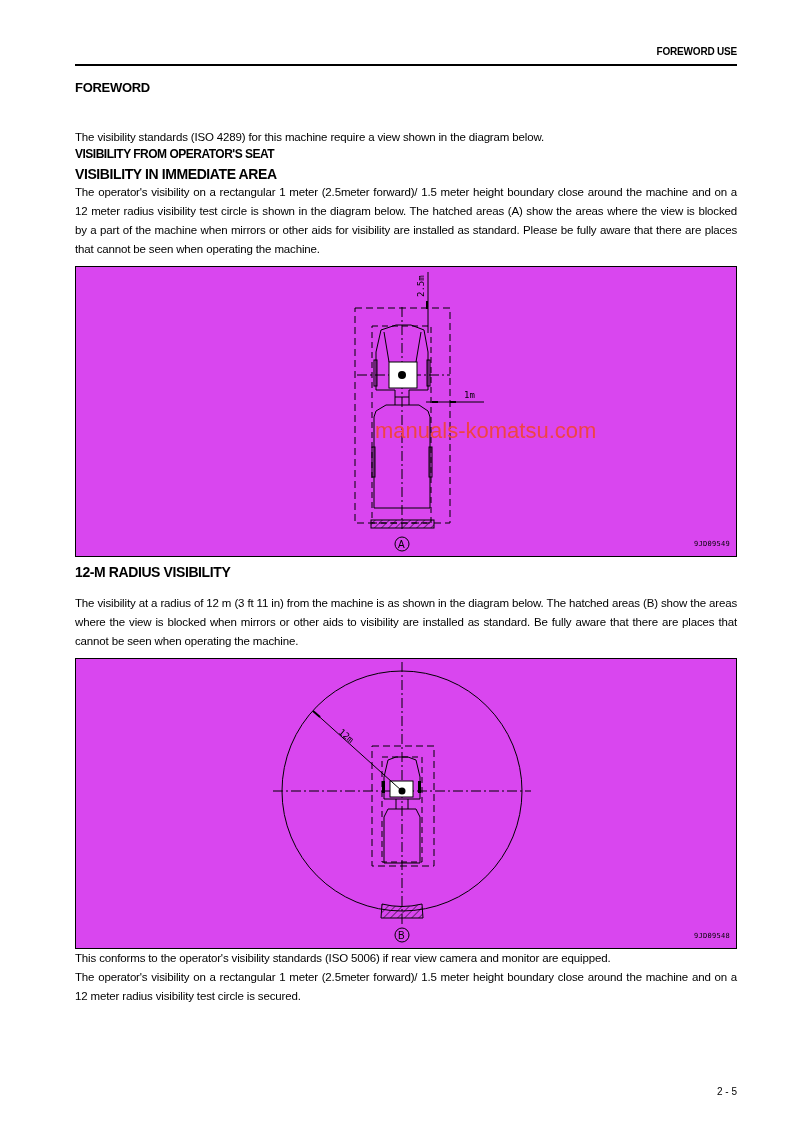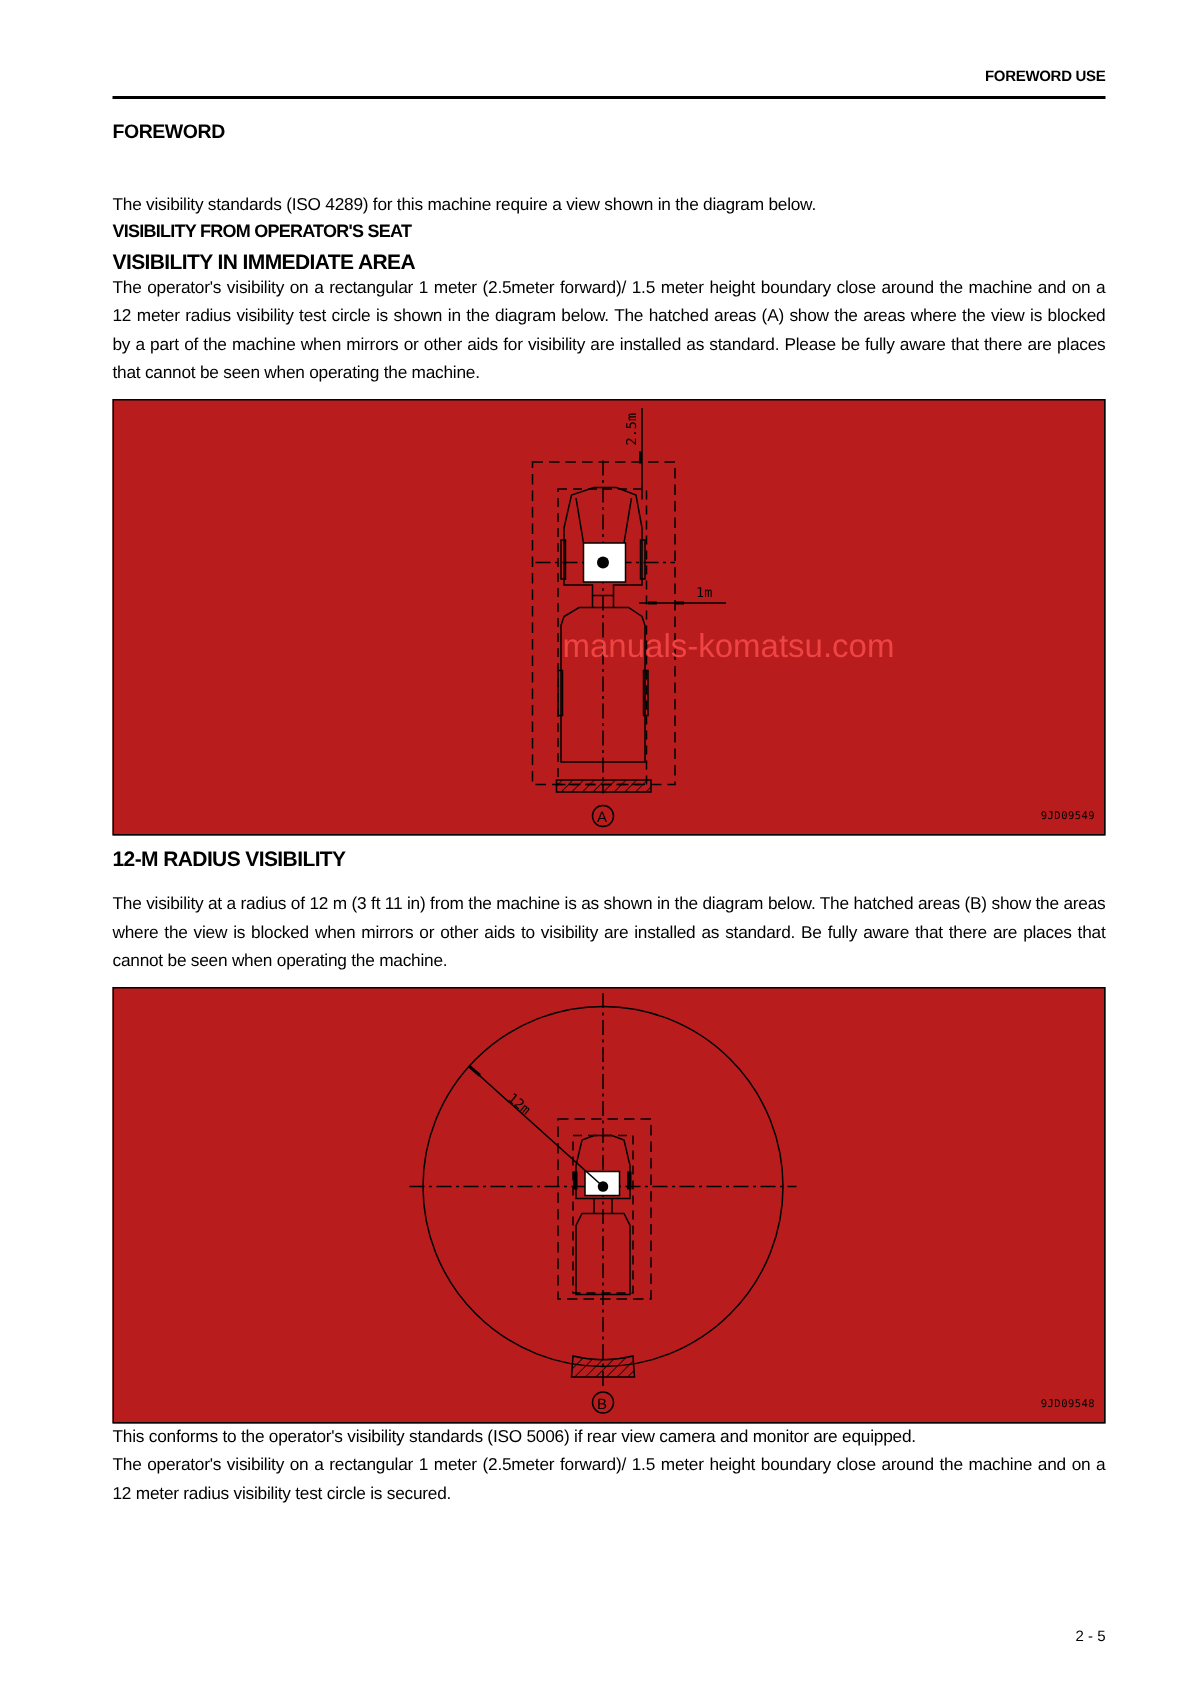--- a/index.html
+++ b/index.html
@@ -4,21 +4,21 @@
   <style>
     html, body { margin: 0; padding: 0; background: #ffffff; }
     body { width: 793px; height: 1123px; position: relative; overflow: hidden;
            font-family: "Liberation Sans", "DejaVu Sans", sans-serif; color: #000; }
     .hdr-left { position: absolute; left: 75px; top: 43px; font-size: 13px; font-weight: bold; letter-spacing: -0.3px; margin-top: 37px; }
     .hdr-right { position: absolute; right: 56px; top: 46px; font-size: 10px; font-weight: bold; letter-spacing: -0.2px; }
     .hdr-rule { position: absolute; left: 75px; top: 64px; width: 662px; height: 2px; background: #000; }
     .h1 { position: absolute; left: 75px; top: 108px; font-size: 12px; font-weight: bold; letter-spacing: -0.5px; margin-top: 39px; }
     .h2 { position: absolute; left: 75px; font-size: 14px; font-weight: bold; letter-spacing: -0.4px; }
     .para { position: absolute; left: 75px; width: 662px; font-size: 11.5px; line-height: 19px; text-align: justify; letter-spacing: -0.15px; }
-    .fig { position: absolute; left: 75px; width: 660px; border: 1px solid #000; background: #b91c1c; }
+    .fig { position: absolute; left: 75px; width: 660px; border: 1px solid #000; background: #d946ef; }
     .fig svg { position: absolute; left: 0; top: 0; }
     .fig-code { position: absolute; right: 6px; bottom: 8px; font-family: "DejaVu Sans Mono", monospace; font-size: 7px; letter-spacing: 0.3px; }
     .watermark { position: absolute; left: 375px; top: 418px; font-family: "Liberation Sans", sans-serif; font-size: 22px; color: #ef4444; }
     .page-num { position: absolute; right: 56px; top: 1086px; font-size: 10px; }
   </style>
 </head>
 <body>
 
 <div class="hdr-left">FOREWORD</div>
 <div class="hdr-right">FOREWORD USE</div>

